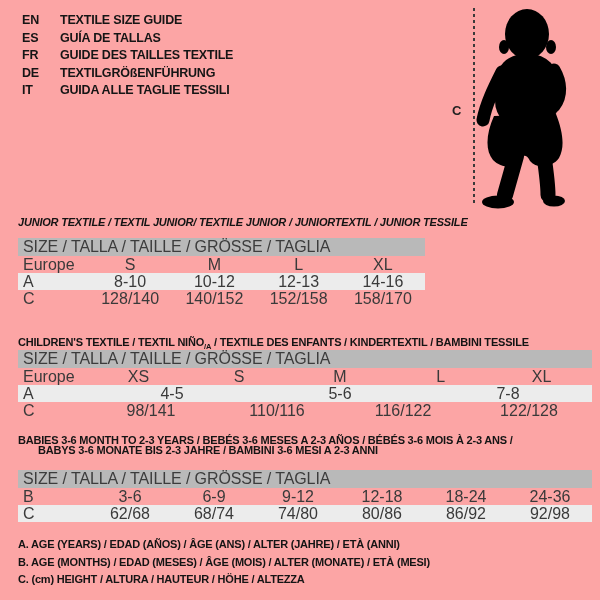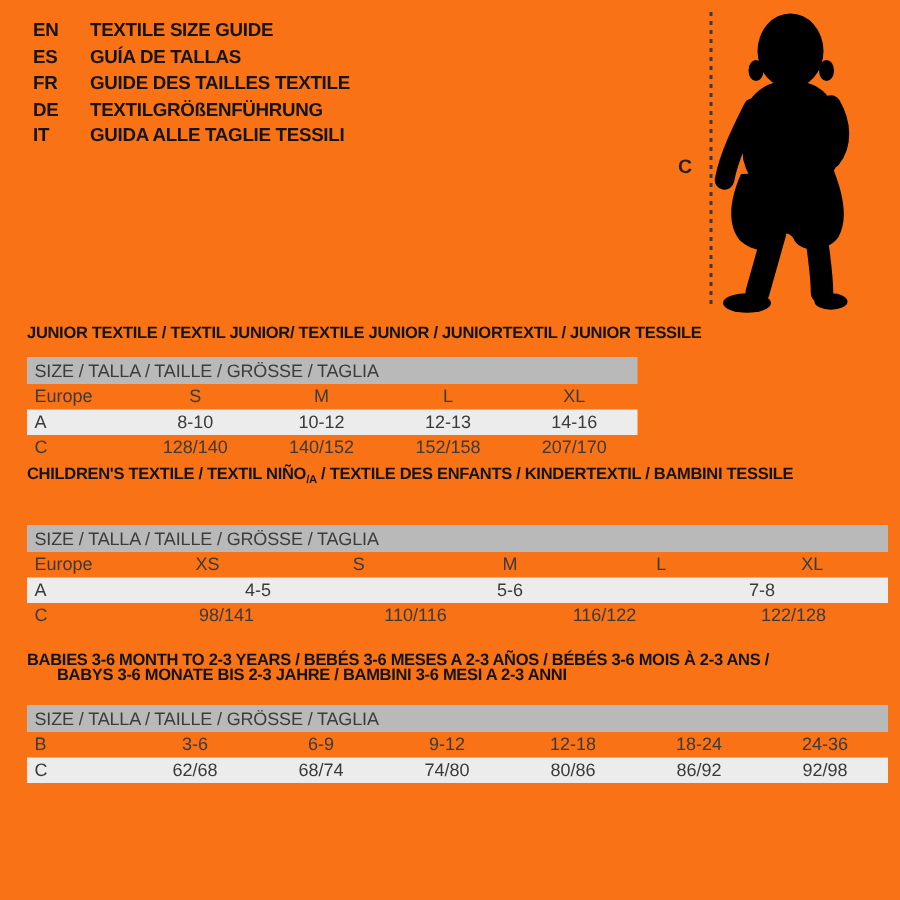--- a/index.html
+++ b/index.html
@@ -1,38 +1,38 @@
 <!DOCTYPE html>
 <html><head>
 <meta charset="utf-8">
 <style>
   html,body { margin:0; padding:0; background:#fff; }
   .canvas {
-    position:relative; width:600px; height:600px; background:#f97316;
+    position:relative; width:600px; height:600px; background:#fca5a5;
     font-family:"Liberation Sans","DejaVu Sans",sans-serif; color:#333;
     overflow:hidden;
   }
   
   .lang-block { position:absolute; left:22px; top:12px; }
   .lang-row { line-height:17.6px; font-size:12.5px; font-weight:bold; color:#151515; letter-spacing:-0.2px; }
   .lang-code { display:inline-block; width:38px; }
   
   .dash-line {
     position:absolute; left:473px; top:8px; width:2px; height:198px;
     background:repeating-linear-gradient(to bottom,#3a3a3a 0 3px,transparent 3px 6px);
   }
   .height-label { position:absolute; left:452px; top:103px; font-size:13px; font-weight:bold; color:#222; }
   .baby-svg { position:absolute; left:468px; top:6px; width:104px; height:204px; }
   .baby-svg * { fill:#000; stroke:none; }
   .baby-svg .limb { fill:none; stroke:#000; stroke-linecap:round; }
   
   .sec-title { position:absolute; left:18px; font-size:11px; font-weight:bold; color:#141414; letter-spacing:-0.2px; white-space:nowrap; }
   .sec-title sub { font-size:7.5px; }
   
-  .tbl { position:absolute; left:18px; font-size:12px; color:#3a3a3a; }
+  .tbl { position:absolute; left:18px; font-size:16px; color:#3a3a3a; }
   .bar { height:18px; line-height:18px; background:#b9b9b9; padding-left:5px; color:#3c3c3c; letter-spacing:-0.1px; }
   .trow { display:flex; height:17px; line-height:17px; }
   .trow.shaded { background:#ececec; }
   .lab { width:70px; padding-left:5px; box-sizing:border-box; }
   .cell { flex:1; text-align:center; }
   
   .legend { position:absolute; left:18px; top:536px; }
   .legend-item { line-height:17.5px; font-size:11px; font-weight:bold; color:#141414; letter-spacing:-0.2px; }
 </style>
 </head>
@@ -73,21 +73,21 @@
 
     <path d="M26,110 C18,128 17,144 25,154 C33,162 46,163 51,156 C53,148 59,148 62,155 C68,163 84,162 91,152 C97,141 95,126 88,108 Z"></path>
 
     <path class="limb" stroke-width="16" d="M48,150 C44,164 40,178 37,189"></path>
     <path class="limb" stroke-width="15" d="M76,150 C78,164 80,178 80,189"></path>
 
     <ellipse cx="30" cy="196" rx="16" ry="6.5"></ellipse>
     <ellipse cx="86" cy="195" rx="11" ry="5.5"></ellipse>
   </svg>
 
-  <div class="sec-title" style="top:216px;">JUNIOR TEXTILE / TEXTIL JUNIOR/ TEXTILE JUNIOR / JUNIORTEXTIL / JUNIOR TESSILE</div>
+  <div class="sec-title" style="top:216px;font-style:italic;">JUNIOR TEXTILE / TEXTIL JUNIOR/ TEXTILE JUNIOR / JUNIORTEXTIL / JUNIOR TESSILE</div>
   <div class="tbl" style="top:238px; width:407px;">
     <div class="bar">SIZE / TALLA / TAILLE / GRÖSSE / TAGLIA</div>
     <div class="trow">
       <span class="lab">Europe</span>
       <span class="cell">S</span>
       <span class="cell">M</span>
       <span class="cell">L</span>
       <span class="cell">XL</span>
     </div>
     <div class="trow shaded">
@@ -95,25 +95,25 @@
       <span class="cell">8-10</span>
       <span class="cell">10-12</span>
       <span class="cell">12-13</span>
       <span class="cell">14-16</span>
     </div>
     <div class="trow">
       <span class="lab">C</span>
       <span class="cell">128/140</span>
       <span class="cell">140/152</span>
       <span class="cell">152/158</span>
-      <span class="cell">207/170</span>
+      <span class="cell">158/170</span>
     </div>
   </div>
 
-  <div class="sec-title" style="top:310px;"><span>CHILDREN'S TEXTILE / TEXTIL NIÑO</span><sub>/A</sub><span> / TEXTILE DES ENFANTS / KINDERTEXTIL / BAMBINI TESSILE</span></div>
+  <div class="sec-title" style="top:336px;"><span>CHILDREN'S TEXTILE / TEXTIL NIÑO</span><sub>/A</sub><span> / TEXTILE DES ENFANTS / KINDERTEXTIL / BAMBINI TESSILE</span></div>
   <div class="tbl" style="top:350px; width:574px;">
     <div class="bar">SIZE / TALLA / TAILLE / GRÖSSE / TAGLIA</div>
     <div class="trow">
       <span class="lab">Europe</span>
       <span class="cell">XS</span>
       <span class="cell">S</span>
       <span class="cell">M</span>
       <span class="cell">L</span>
       <span class="cell">XL</span>
     </div>
@@ -149,14 +149,19 @@
       <span class="lab">C</span>
       <span class="cell">62/68</span>
       <span class="cell">68/74</span>
       <span class="cell">74/80</span>
       <span class="cell">80/86</span>
       <span class="cell">86/92</span>
       <span class="cell">92/98</span>
     </div>
   </div>
 
+  <div class="legend">
+    <div class="legend-item">A. AGE (YEARS) / EDAD (AÑOS) / ÂGE (ANS) / ALTER (JAHRE) / ETÀ (ANNI)</div>
+    <div class="legend-item">B. AGE (MONTHS) / EDAD (MESES) / ÂGE (MOIS) / ALTER (MONATE) / ETÀ (MESI)</div>
+    <div class="legend-item">C. (cm) HEIGHT / ALTURA / HAUTEUR / HÖHE / ALTEZZA</div>
+  </div>
 
 </div>
 
 </body></html>

